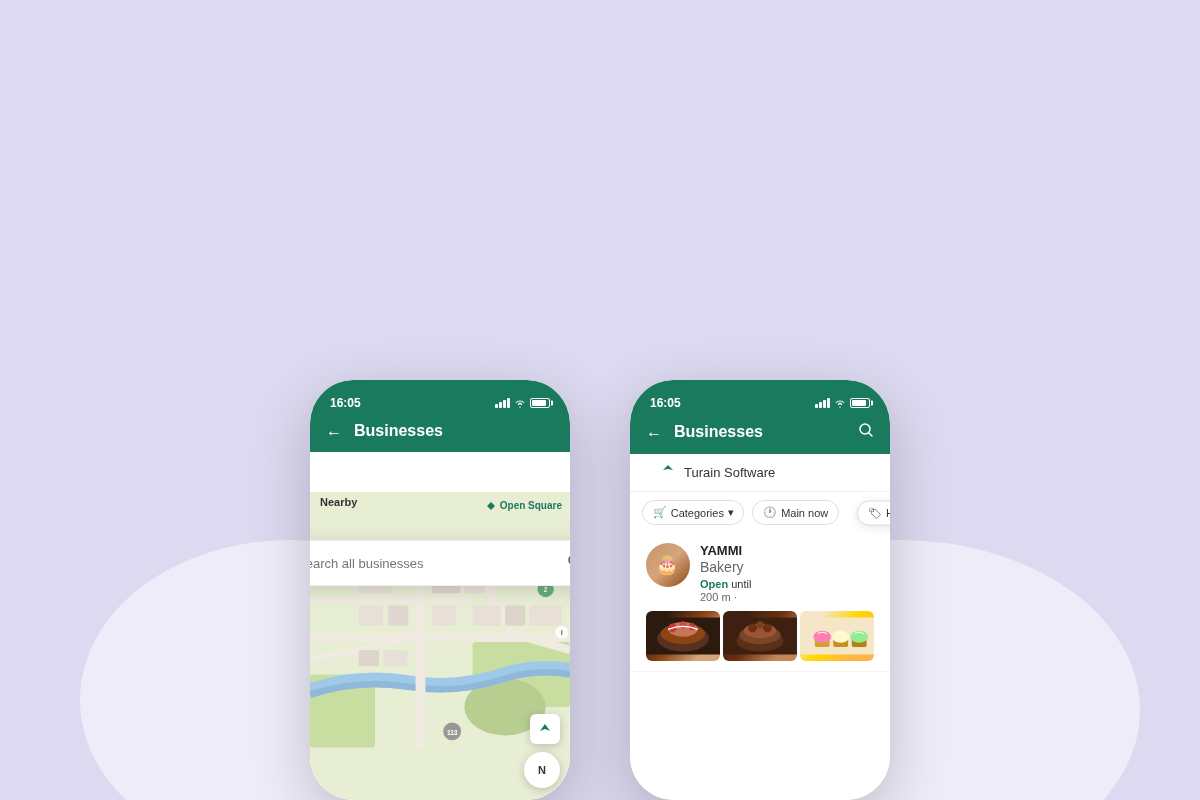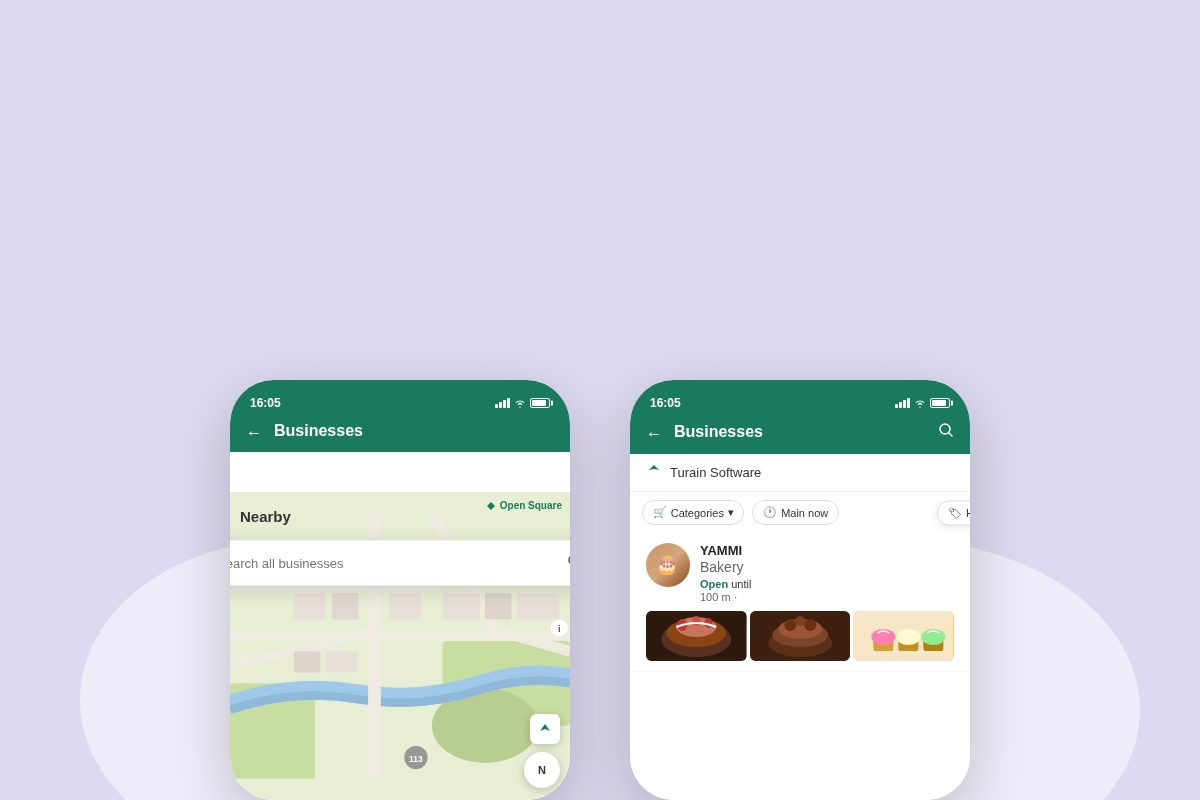--- a/index.html
+++ b/index.html
@@ -42,21 +42,21 @@
       display: flex;
       gap: 60px;
       align-items: flex-end;
       position: relative;
       z-index: 2;
       padding-bottom: 0;
     }
 
     
     .phone {
-      width: 340px;
+      width: 260px;
       height: 420px;
       background: #f5f0eb;
       border-radius: 44px;
       position: relative;
       box-shadow: 0 20px 60px rgba(0,0,0,0.2), inset 0 0 0 2px #e0d8d0;
       overflow: hidden;
       display: flex;
       flex-direction: column;
     }
 
@@ -228,23 +228,23 @@
     .map-area {
       flex: 1;
       background: #e8eed4;
       position: relative;
       overflow: hidden;
       margin-top: 40px;
     }
 
     .map-label-nearby {
       position: absolute;
-      top: 16px;
+      top: 4px;
       left: 10px;
-      font-size: 15px;
+      font-size: 11px;
       font-weight: 600;
       color: #333;
     }
 
     .map-main-square {
       position: absolute;
       top: 8px;
       right: 8px;
       display: flex;
       align-items: center;
@@ -300,21 +300,21 @@
       flex: 1;
       background: white;
       display: flex;
       flex-direction: column;
       overflow: hidden;
     }
 
     
     .location-bar {
       background: white;
-      padding: 10px 18px;
+      padding: 10px 32px;
       display: flex;
       align-items: center;
       gap: 10px;
       border-bottom: 1px solid #f0f0f0;
       flex-shrink: 0;
     }
 
     .location-icon {
       color: #1a7a5e;
       font-size: 14px;
@@ -664,21 +664,21 @@
             <div class="business-avatar">
               <div class="cake-illustration">🎂</div>
             </div>
             <div class="business-info">
               <div class="business-name">YAMMI</div>
               <div class="business-type">Bakery</div>
               <div class="business-status">
                 <span class="status-open">Open</span>
                 <span> until</span>
               </div>
-              <div class="business-distance">100 m ·</div>
+              <div class="business-distance">200 m ·</div>
             </div>
           </div>
 
           <div class="business-images">
             <div class="business-img img-1">
               <svg width="100%" height="50" viewBox="0 0 100 50">
                 <rect width="100" height="50" fill="#2d1a0e"></rect>
                 <ellipse cx="50" cy="28" rx="35" ry="18" fill="#5a3020"></ellipse>
                 <ellipse cx="50" cy="22" rx="30" ry="14" fill="#8b4513"></ellipse>
                 <ellipse cx="50" cy="16" rx="20" ry="10" fill="#c4755a"></ellipse>

